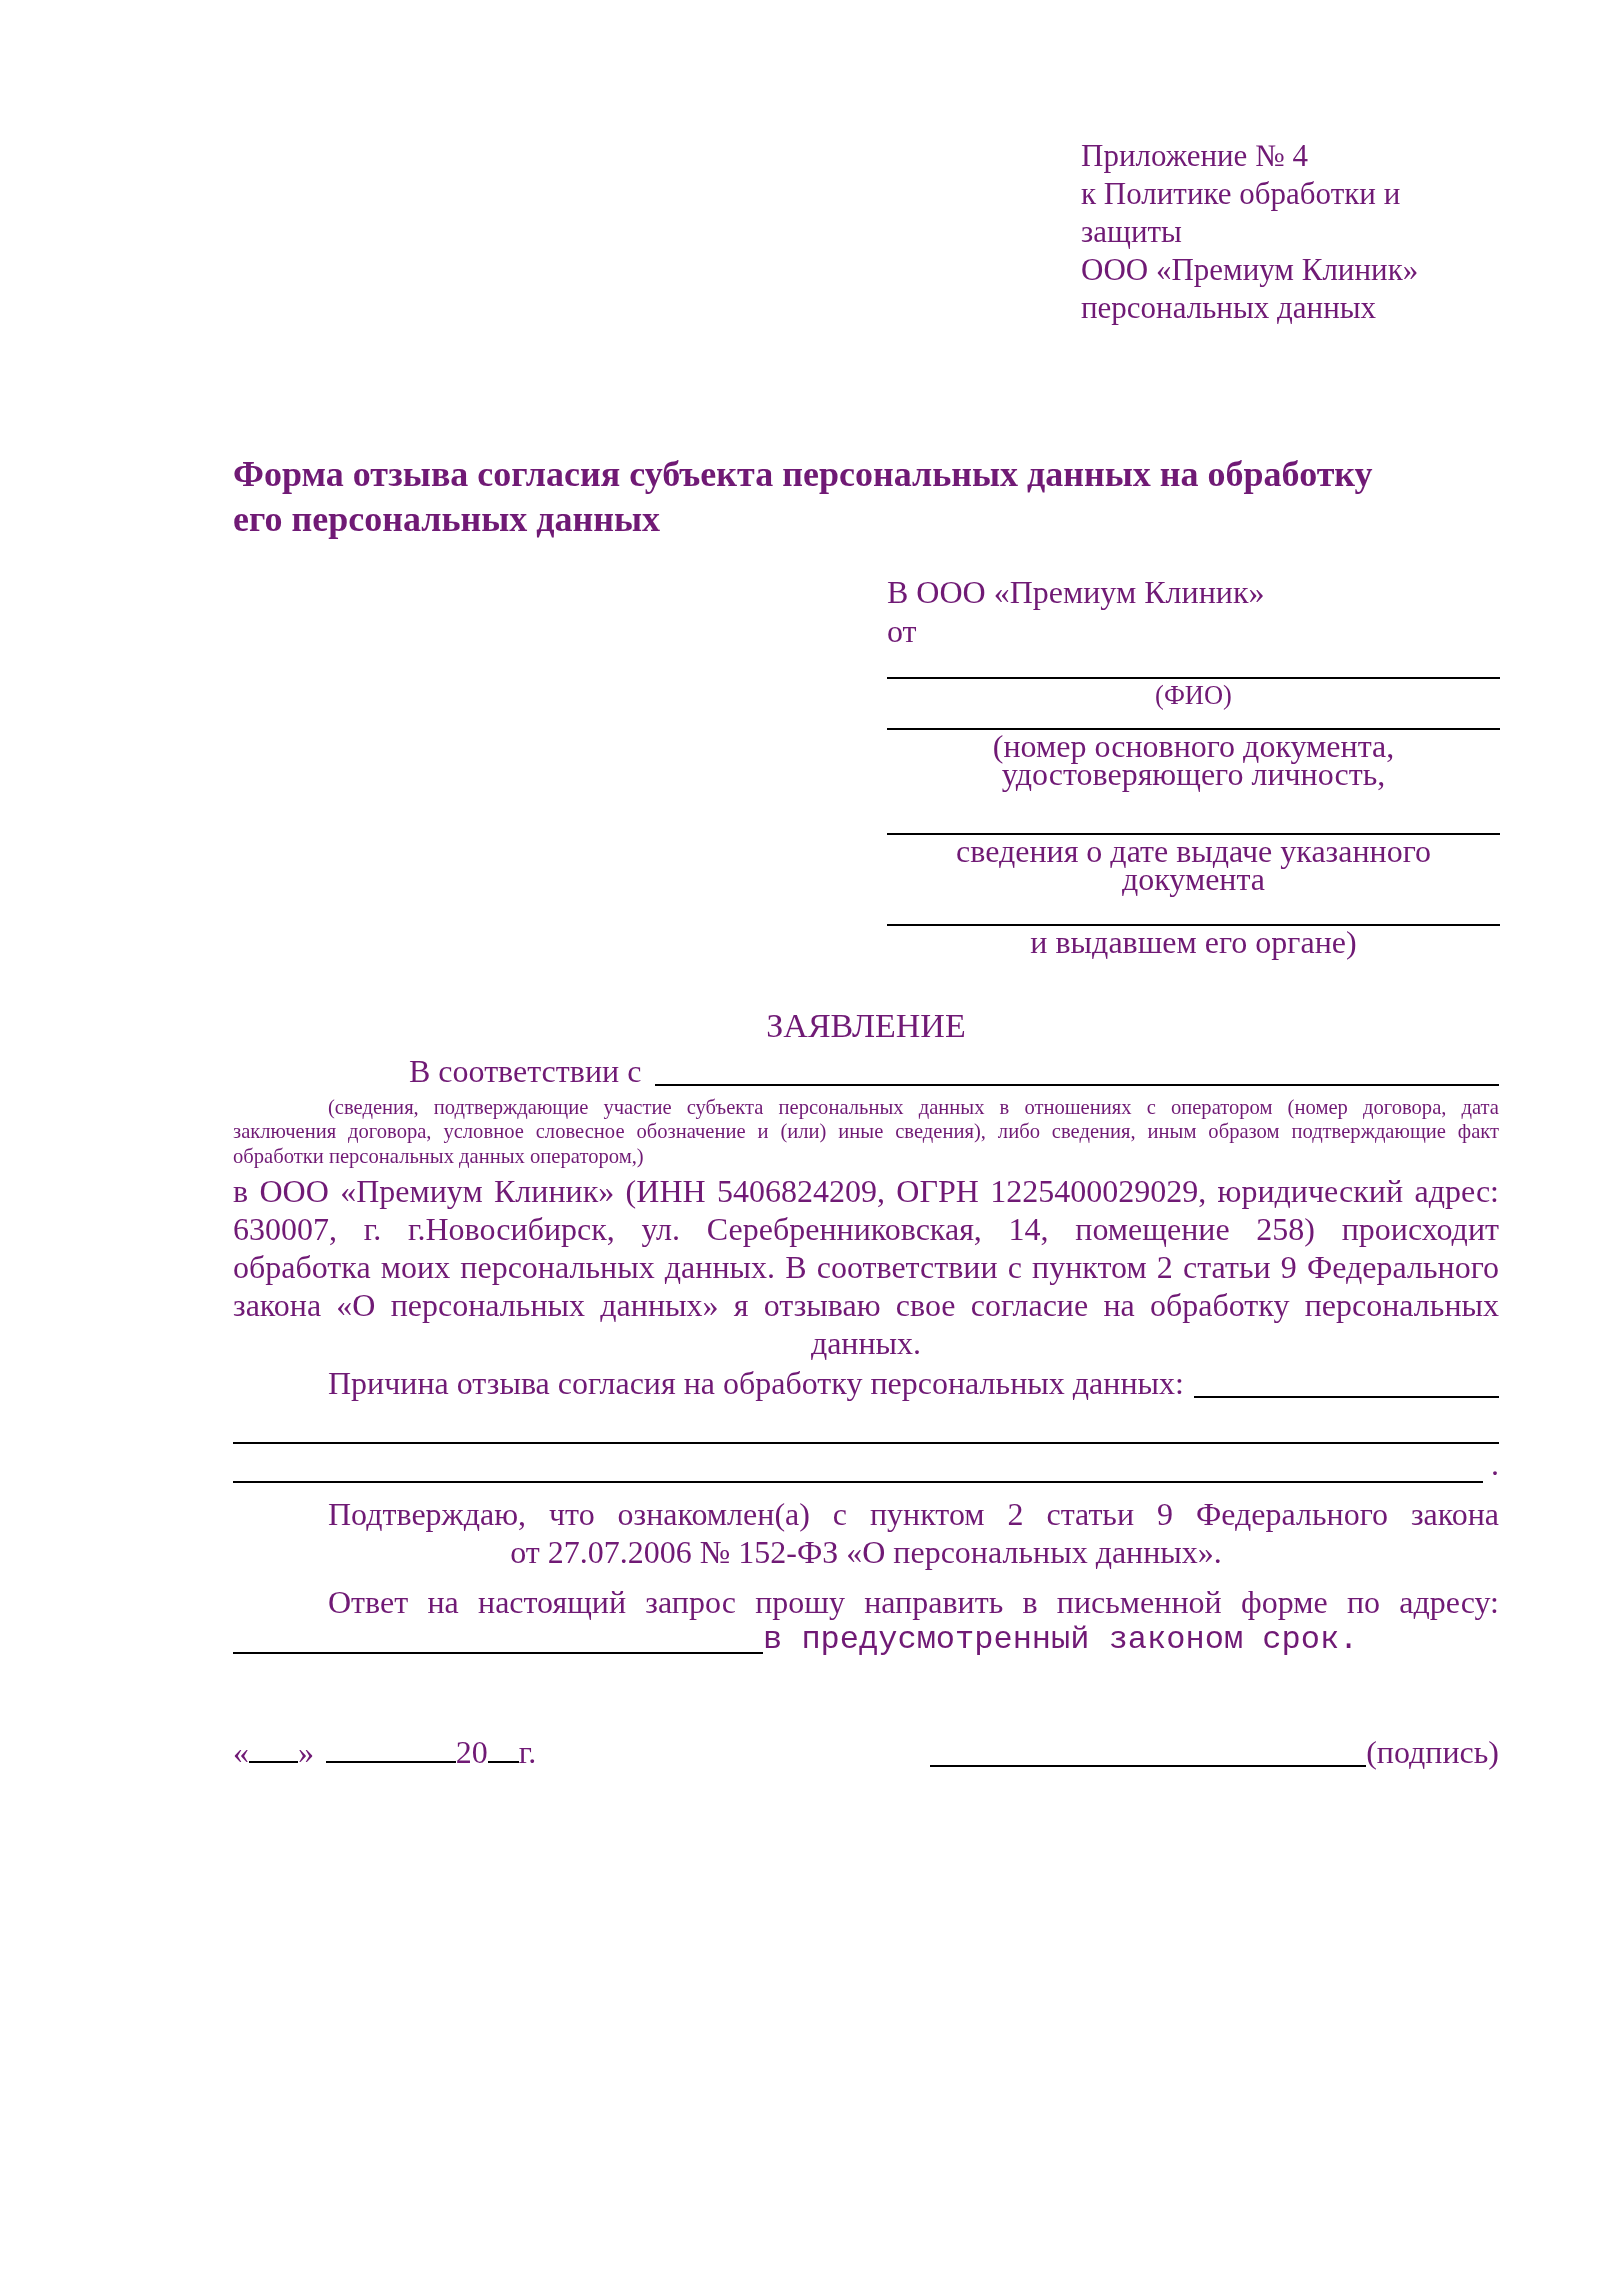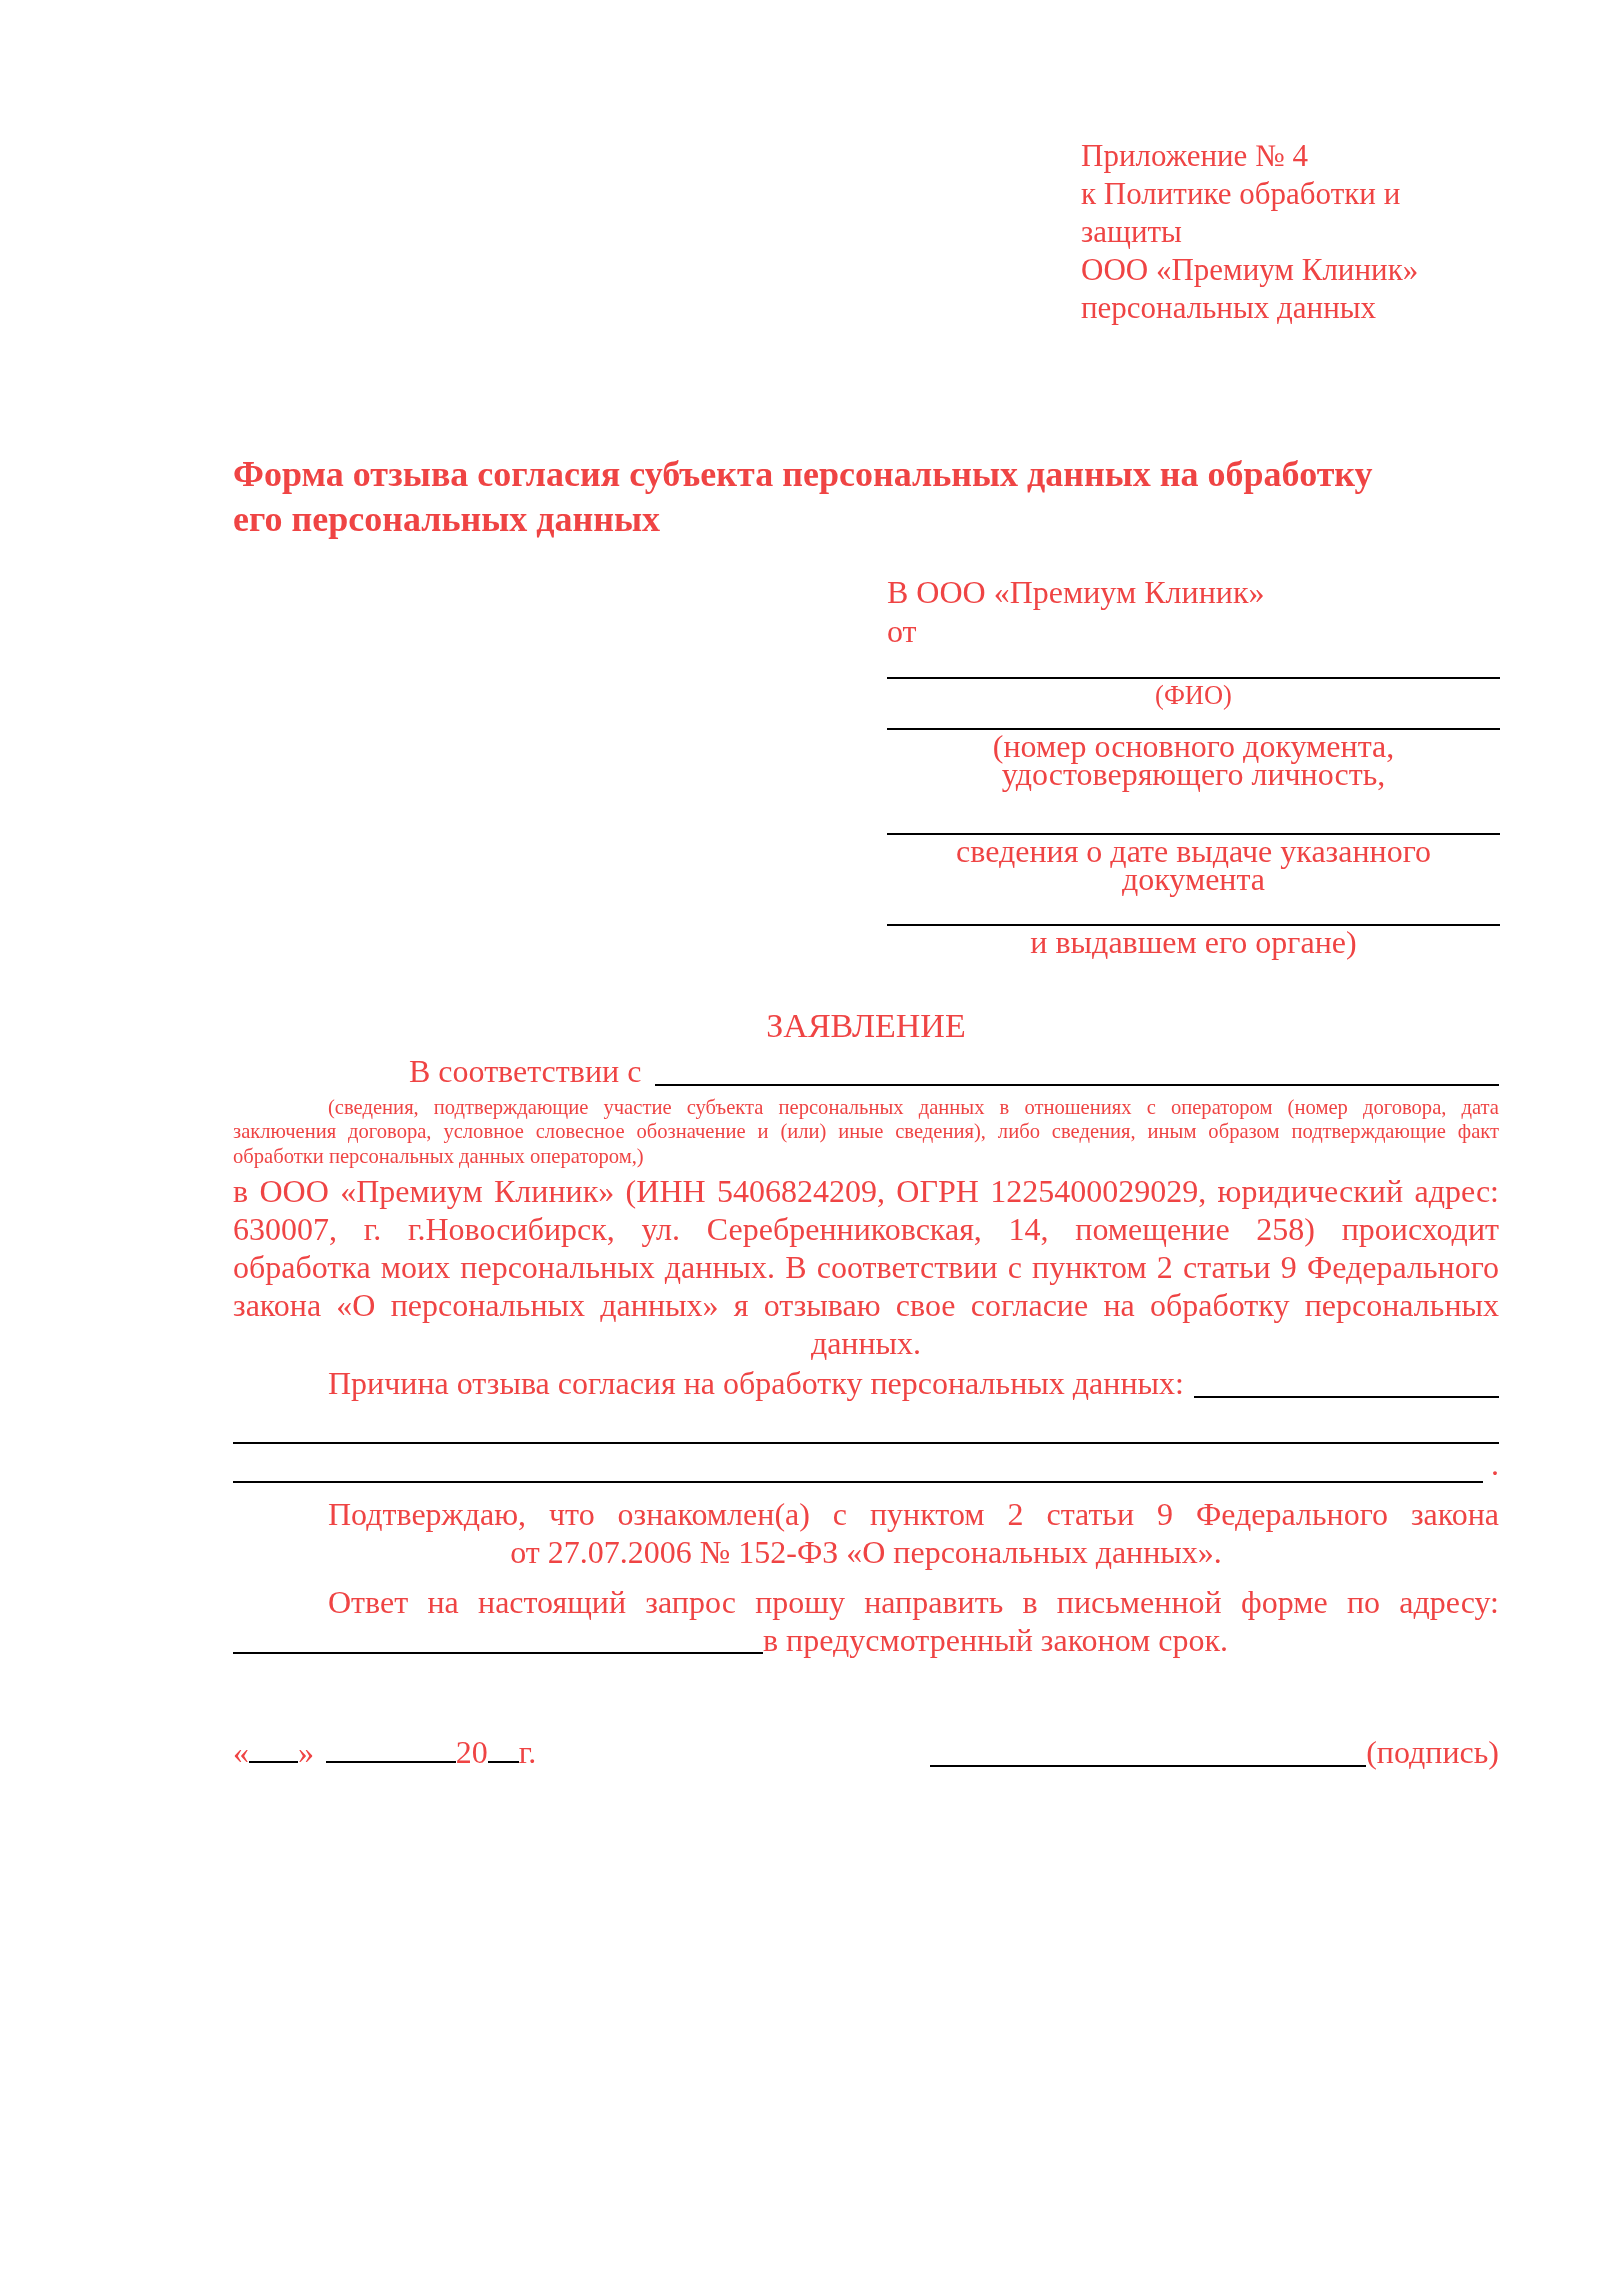--- a/index.html
+++ b/index.html
@@ -1,21 +1,21 @@
 <!DOCTYPE html>
 <html><head>
 <meta charset="utf-8">
 <style>
   html,body{margin:0;padding:0;background:#888;}
   .page{
     position:relative;
     width:1621px;height:2293px;
     margin:0 auto;
     background:#ffffff;
-    color:#ef4444;
+    color:#701a75;
     font-family:"Liberation Serif", serif;
     box-sizing:border-box;
     padding:137px 122px 0 233px;
     overflow:hidden;
   }
   
   .doc-header{margin-left:848px;font-size:31px;line-height:38px;}
   
   .doc-title{margin-top:125px;font-weight:bold;font-size:36px;line-height:45px;}
   
@@ -41,21 +41,21 @@
   .lline{text-align:center;}
   .reason-row{display:flex;align-items:flex-end;font-size:32px;line-height:43px;padding-left:95px;}
   .reason-row .label{white-space:nowrap;padding-right:9.8px;}
   .blank-row{height:37px;border-bottom:2.9px solid #000;}
   .blank-row-wrap{display:flex;align-items:flex-end;font-size:32px;line-height:37px;}
   .blank-row-wrap .fill{flex:1 1 auto;margin-right:7.8px;}
   .confirm-par,.reply-par{margin-top:11.8px;font-size:32px;line-height:38px;}
   .indent{text-indent:95px;}
   .reply-line2{display:flex;align-items:flex-end;line-height:38px;}
   .u540{width:530px;border-bottom:2.9px solid #000;margin-bottom:4.9px;}
-  .reply-line2 .suffix{white-space:nowrap;}
+  .reply-line2 .suffix{white-space:nowrap;font-family:Liberation Mono, monospace;}
   
   .footer-row{margin-top:73px;display:flex;justify-content:space-between;align-items:flex-end;font-size:32px;line-height:39px;}
   .useg{display:inline-block;border-bottom:2.9px solid #000;height:29px;vertical-align:baseline;}
   .u50{width:49px;}
   .u133{width:130px;margin-left:11.8px;}
   .u32{width:31px;}
   .sig-group{display:flex;align-items:flex-end;}
   .u445{width:436px;border-bottom:2.9px solid #000;margin-bottom:4.9px;}
 </style>
 </head>

